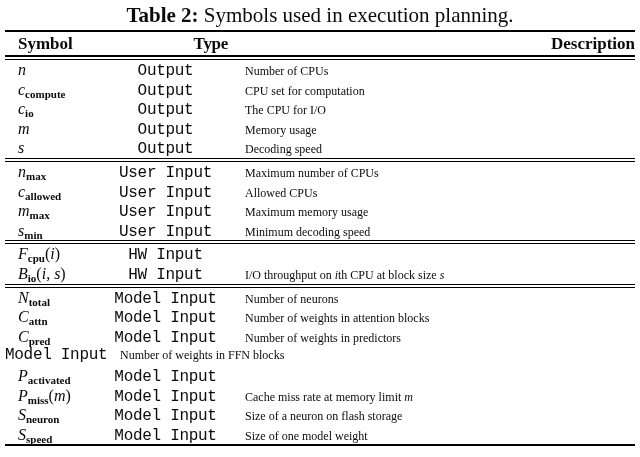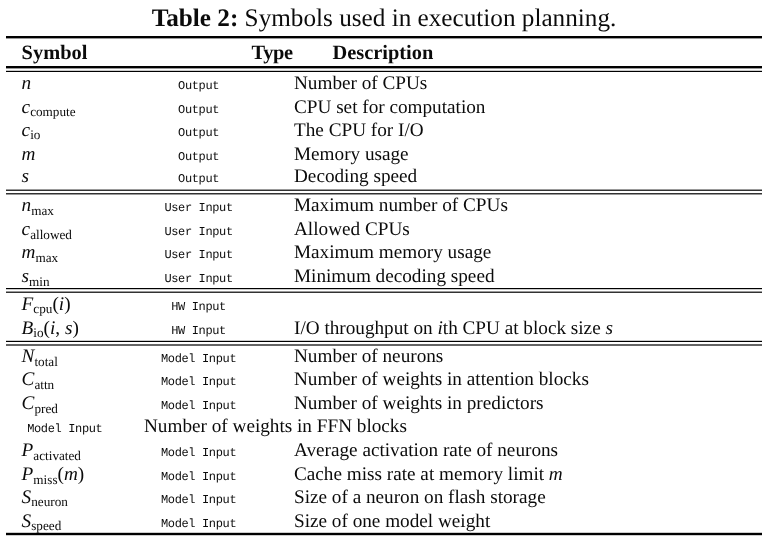--- a/index.html
+++ b/index.html
@@ -23,33 +23,34 @@
   .rule-double{height:2px;border-top:2px solid #000;border-bottom:1px solid #000;margin:0;}
   .rule-group{height:2px;border-top:1.5px solid #000;border-bottom:1px solid #000;}
   .rule-bottom{height:0;border-top:2.5px solid #000;}
   .trow{
     display:grid;
     grid-template-columns:98px 125px 1fr;
     align-items:baseline;
     height:19.6px;
     line-height:19.6px;
   }
-  .hrow{height:23px;line-height:23px;gap:16px;}
+  .hrow{height:23px;line-height:23px;}
   .cell-sym{padding-left:13px;font-size:16px;font-style:italic;white-space:nowrap;}
-  .cell-type{text-align:center;font-family:"Liberation Mono", monospace;font-size:10px;font-style:normal;white-space:nowrap;letter-spacing:-0.3px;}
-  .cell-desc{padding-left:17px;font-size:16px;font-style:normal;white-space:nowrap;}
+  .cell-type{text-align:center;font-family:"Liberation Mono", monospace;font-size:16px;font-style:normal;white-space:nowrap;letter-spacing:-0.3px;}
+  .cell-desc{padding-left:17px;font-size:12px;font-style:normal;white-space:nowrap;}
   .hrow .hcell{font-weight:bold;font-style:normal;font-size:17px;font-family:"Liberation Serif",serif;}
   .hrow .cell-type{text-align:right;}
-  .hrow .cell-desc{padding-left:17px;}
+  .hrow .cell-desc{padding-left:17px;text-align:right;}
   sub.ssub{
     font-style:normal;
     font-size:11px;
     line-height:0;
     vertical-align:-3px;
     letter-spacing:0;
+    font-weight:bold;
   }
   .it{font-style:italic;}
   .up{font-style:normal;}
 </style>
 </head>
 <body>
 
 <div class="page">
   <div class="caption">
     <span class="cap-label">Table 2:</span><span> Symbols used in execution planning.</span>
@@ -139,21 +140,20 @@
           <div class="cell-type">Model Input</div>
           <div class="cell-desc"><span class="up">Number of weights in predictors</span></div>
         </div>
         <div class="trow">
           <div class="cell-type">Model Input</div>
           <div class="cell-desc"><span class="up">Number of weights in FFN blocks</span></div>
         </div>
         <div class="trow">
           <div class="cell-sym"><span class="it">P</span><sub class="ssub">activated</sub></div>
           <div class="cell-type">Model Input</div>
-          <div class="cell-desc"><span class="up">Average activation rate of neurons</span></div>
         </div>
         <div class="trow">
           <div class="cell-sym"><span class="it">P</span><sub class="ssub">miss</sub><span class="up">(</span><span class="it">m</span><span class="up">)</span></div>
           <div class="cell-type">Model Input</div>
           <div class="cell-desc"><span class="up">Cache miss rate at memory limit </span><span class="it">m</span></div>
         </div>
         <div class="trow">
           <div class="cell-sym"><span class="it">S</span><sub class="ssub">neuron</sub></div>
           <div class="cell-type">Model Input</div>
           <div class="cell-desc"><span class="up">Size of a neuron on flash storage</span></div>

